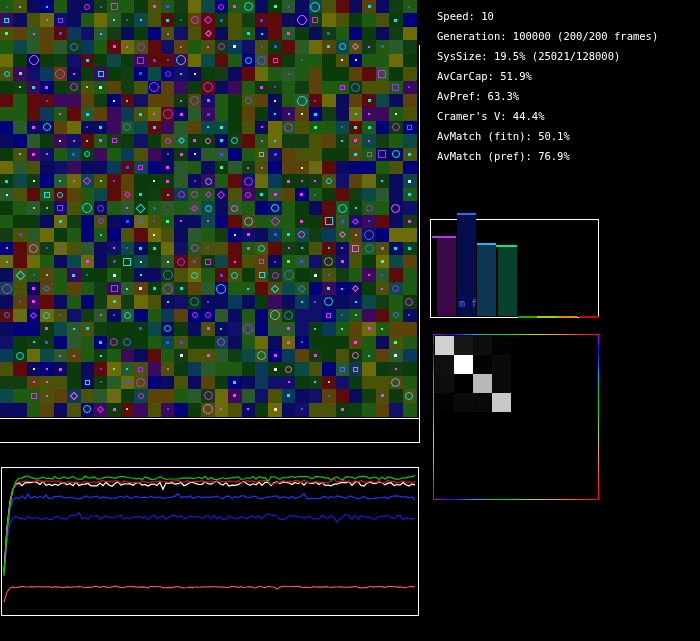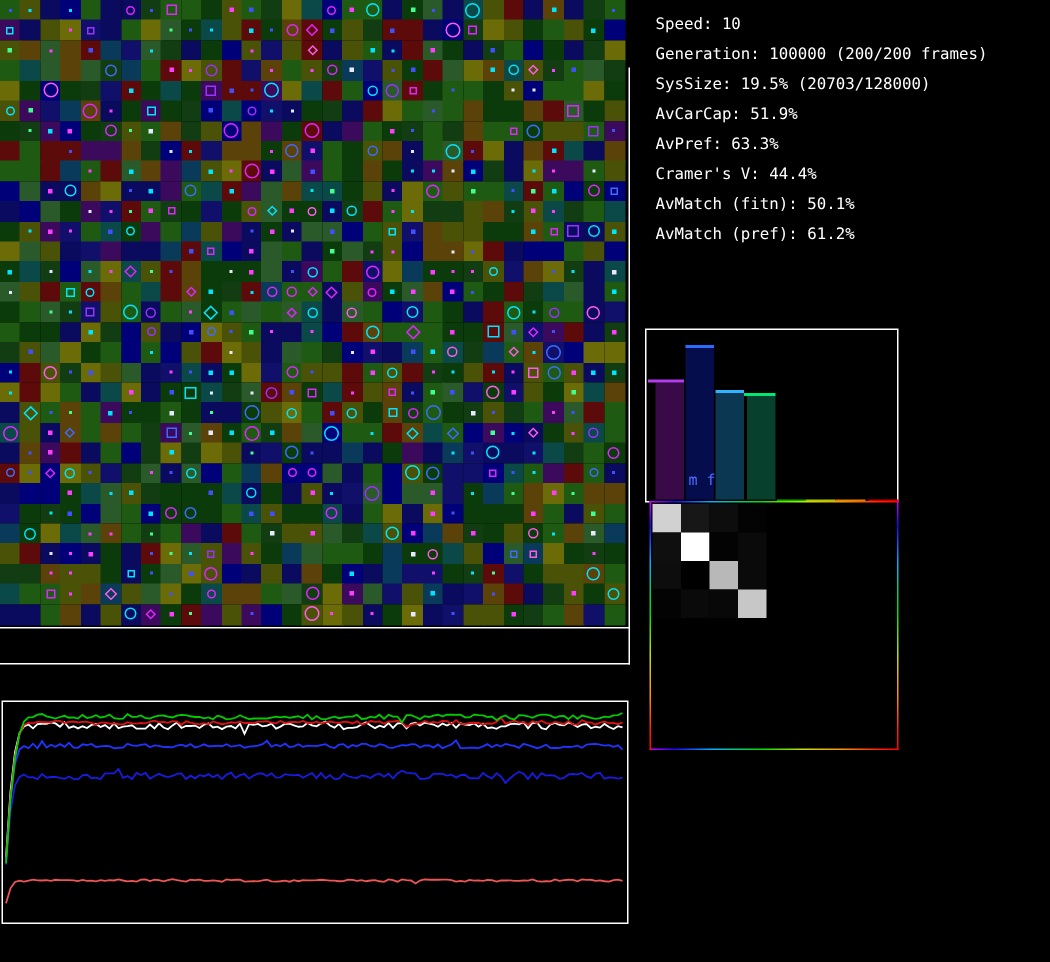--- a/index.html
+++ b/index.html
@@ -11,21 +11,21 @@
   .glyph{position:absolute;box-sizing:border-box;}
   
   .hline{position:absolute;height:1px;background:#fff;}
   #hline1{left:0;top:418px;width:420px;}
   #hline2{left:0;top:442px;width:420px;}
   #vline{position:absolute;left:419px;top:45px;width:1px;height:398px;background:#fff;}
   
   #stats{position:absolute;left:437px;top:6px;}
   .stat{height:20px;line-height:20px;font-size:10.5px;color:#fff;white-space:pre;}
   
-  #barpanel{position:absolute;left:430px;top:219px;width:169px;height:116px;
+  #barpanel{position:absolute;left:430px;top:219px;width:169px;height:99px;
             border:1px solid #fff;box-sizing:border-box;background:#000;overflow:visible;}
   .bar,.cap,.baseseg{position:absolute;}
   .barlabel{position:absolute;font-size:10px;white-space:pre;}
   
   #heatpanel{position:absolute;left:433px;top:334px;width:166px;height:166px;background:#000;}
   .rb{position:absolute;}
   #rb-top{left:0;top:0;width:100%;height:1px;}
   #rb-bottom{left:0;bottom:0;width:100%;height:1px;}
   #rb-left{left:0;top:0;width:1px;height:100%;}
   #rb-right{right:0;top:0;width:1px;height:100%;}
@@ -1878,26 +1878,26 @@
       <div class="cell" style="left: 402.6px; top: 402.6px; width: 13.92px; height: 13.92px; background: rgb(31, 90, 18);"></div>
     </div>
 
   <div id="hline1" class="hline"></div>
   <div id="hline2" class="hline"></div>
   <div id="vline"></div>
 
   <div id="stats">
     <div class="stat">Speed: 10</div>
     <div class="stat">Generation: 100000 (200/200 frames)</div>
-    <div class="stat">SysSize: 19.5% (20703/128000)</div>
+    <div class="stat">SysSize: 19.5% (25021/128000)</div>
     <div class="stat">AvCarCap: 51.9%</div>
     <div class="stat">AvPref: 63.3%</div>
     <div class="stat">Cramer's V: 44.4%</div>
     <div class="stat">AvMatch (fitn): 50.1%</div>
-    <div class="stat">AvMatch (pref): 61.2%</div>
+    <div class="stat">AvMatch (pref): 76.9%</div>
   </div>
 
   <div id="barpanel">
       <div class="bar" style="left: 6px; width: 19px; bottom: 1px; height: 78px; background: rgb(58, 10, 72);"></div>
       <div class="cap" style="left: 1px; width: 24px; bottom: 79px; height: 2px; background: rgb(180, 60, 240);"></div>
       <div class="bar" style="left: 26px; width: 19px; bottom: 1px; height: 101px; background: rgb(5, 13, 77);"></div>
       <div class="cap" style="left: 26px; width: 19px; bottom: 102px; height: 2px; background: rgb(43, 108, 255);"></div>
       <div class="barlabel" style="left: 28px; bottom: 8px; color: rgb(79, 108, 255);">m f</div>
       <div class="bar" style="left: 46px; width: 19px; bottom: 1px; height: 71px; background: rgb(12, 55, 82);"></div>
       <div class="cap" style="left: 46px; width: 19px; bottom: 72px; height: 2px; background: rgb(47, 180, 255);"></div>

